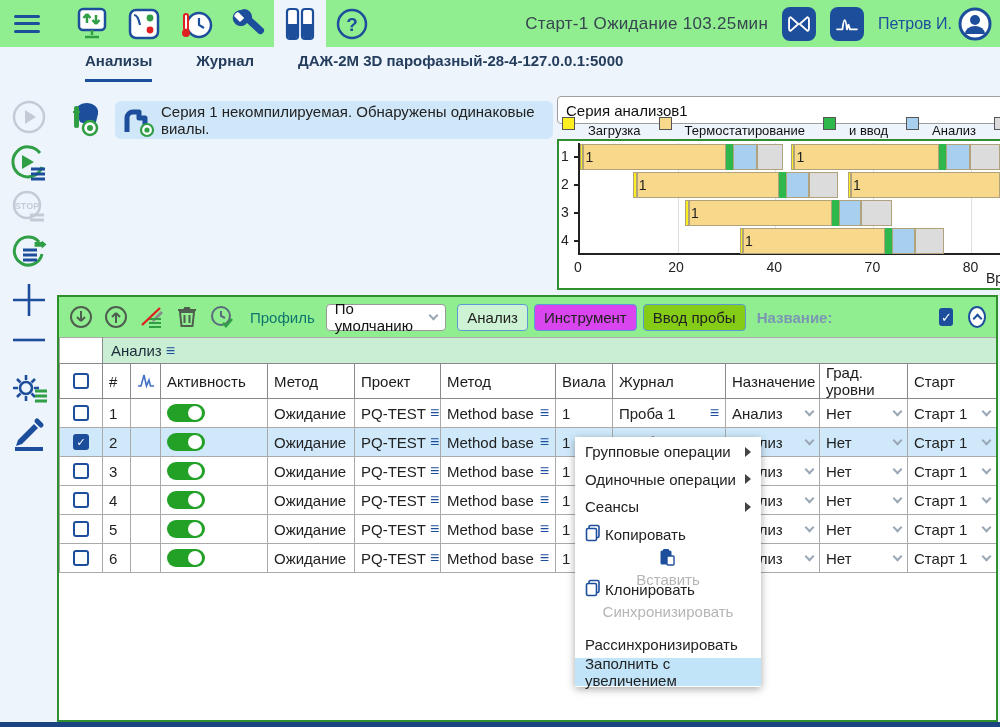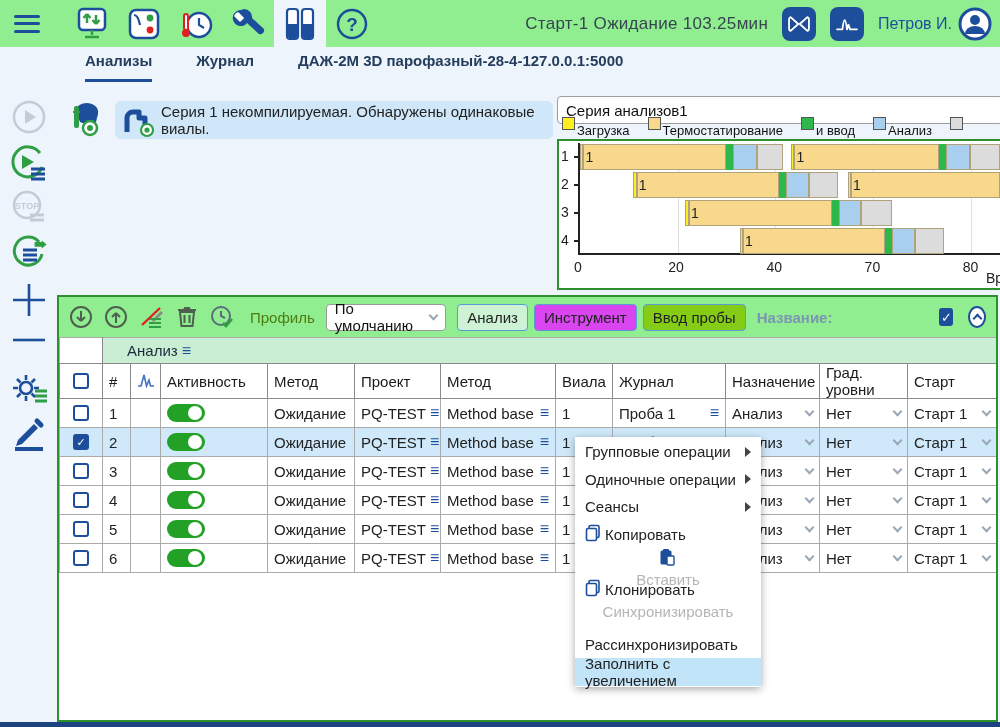--- a/index.html
+++ b/index.html
@@ -27,51 +27,51 @@
   .tab.active { border-bottom:3px solid #1d4e9b; }
 
   
   .alert-box { position:absolute; left:115px; top:101px; width:438px; height:38px; background:#cfe7f8; border-radius:6px; display:flex; align-items:center; padding-left:46px; font-size:15px; color:#222; }
   .alert-ic { position:absolute; left:6px; top:3px; }
   .sampler { position:absolute; left:64px; top:98px; }
 
   
   .series-input { position:absolute; left:557px; top:96px; width:446px; height:28px; border:1px solid #9e9e9e; border-radius:4px; background:#fff; font-size:15px; padding:0 8px; font-family:inherit; color:#111; }
   .legend { position:absolute; left:562px; top:117px; width:441px; height:24px; display:flex; align-items:flex-start; gap:4px; overflow:hidden; z-index:2; }
-  .legend-item { display:flex; align-items:flex-start; gap:2px; white-space:nowrap;text-align:center; }
+  .legend-item { display:flex; align-items:flex-start; gap:13px; white-space:nowrap;text-align:center; }
   .legend-sq { width:13px; height:13px; border:1px solid #555; flex:none; }
   .legend-lb { font-size:13px; color:#111; margin-top:6px; }
   .gantt { position:absolute; left:557px; top:139px; width:446px; height:151px; border:2px solid #2f8f2f; background:#fff; }
   .plot { position:absolute; left:19px; top:2px; width:422px; height:112px; border-left:2px solid #222; border-bottom:2px solid #222; }
   .gridline { position:absolute; top:0; bottom:0; width:1px; background:#e0e0e0; }
   .seg { position:absolute; height:26px; border:1px solid #b0a27a; }
   .seg.noborder { border:none; }
   .barlabel { position:absolute; font-size:14px; color:#222; z-index:2; }
   .ylab { position:absolute; right:5px; font-size:14px; color:#222; }
   .ytick { position:absolute; width:5px; height:2px; background:#222; right:-1px; }
   .xaxis { position:absolute; left:19px; top:118px; width:422px; height:20px; }
   .xtick { position:absolute; transform:translateX(-50%); font-size:14px; color:#222; }
   .xaxis-label { position:absolute; right:-3px; top:11px; font-size:14px; color:#222; }
 
   
   .panel { position:absolute; left:57px; top:295px; width:941px; height:427px; border:2px solid #2f8f2f; background:#fff; overflow:hidden; }
   .ttoolbar { height:40px; background:#90ee90; display:flex; align-items:center; padding:0 10px; gap:11px; }
   .ttb-ic { cursor:pointer; display:flex; }
-  .profile-label { font-size:15px; color:#4d7c0f; margin-left:4px; }
+  .profile-label { font-size:15px; color:#0f766e; margin-left:4px; }
   .profile-select { width:152px; height:27px; background:#fff; border:1px solid #999; border-radius:4px; display:flex; align-items:center; padding:0 8px; cursor:pointer; color:#111; }
   .chev { width:7px; height:7px; border-right:2px solid #9aa7b5; border-bottom:2px solid #9aa7b5; transform:rotate(45deg); margin-top:-3px; flex:none; }
   .profile-select .chev { margin-left:auto; }
   .chip { height:27px; border:1px solid #5b9bd5; border-radius:4px; display:flex; align-items:center; padding:0 9px; font-size:15px; color:#222; cursor:pointer; white-space:nowrap; }
   .name-label { margin-left:auto; color:#7b96b2; font-weight:700; font-size:15px; }
   .tb-check { width:18px; height:18px; background:#1d4e9b; border-radius:3px; color:#fff; font-size:13px; display:flex; align-items:center; justify-content:center; margin-left:96px; cursor:pointer; }
   .collapse-btn { width:22px; height:22px; border:2px solid #1d4e9b; border-radius:50%; background:#fff; display:flex; align-items:center; justify-content:center; cursor:pointer; margin-left:4px; }
   .collapse-btn .chev { border-color:#1d4e9b; transform:rotate(225deg); margin-top:3px; }
 
   table { border-collapse:collapse; table-layout:fixed; width:937px; }
-  .grouprow td { background:#c9eed3; border-bottom:1px solid #8a8a8a; height:26px; font-size:15px; padding-left:24px; color:#1b2b3a; }
+  .grouprow td { background:#c9eed3; border-bottom:1px solid #8a8a8a; height:26px; font-size:15px; padding-left:8px; color:#1b2b3a; }
   .grouprow td.first { background:#fff; border-right:1px solid #8a8a8a; }
   .ham { color:#1d4e9b; font-weight:700; font-size:16px; }
   th { font-weight:400; text-align:left; border:1px solid #8a8a8a; border-top:none; height:27px; padding:0 6px; font-size:15px; background:#fff; color:#1b1b1b; }
   td { border:1px solid #aaa; height:29px; padding:0 6px; font-size:15px; background:#fff; overflow:hidden; white-space:nowrap; }
   tr.selected td { background:#cfe9fb; }
   .cellflex { display:flex; align-items:center; justify-content:space-between; gap:4px; }
   .rowcheck { width:16px; height:16px; border:2px solid #1d4e9b; border-radius:3px; background:#fff; margin:0 auto; display:flex; align-items:center; justify-content:center; font-size:11px; color:#fff; cursor:pointer; }
   .rowcheck.checked { background:#1d4e9b; }
   .toggle { width:38px; height:18px; border-radius:9px; background:#23a127; position:relative; cursor:pointer; }
   .toggle .knob { position:absolute; right:3px; top:2px; width:14px; height:14px; border-radius:50%; background:#fff; }

